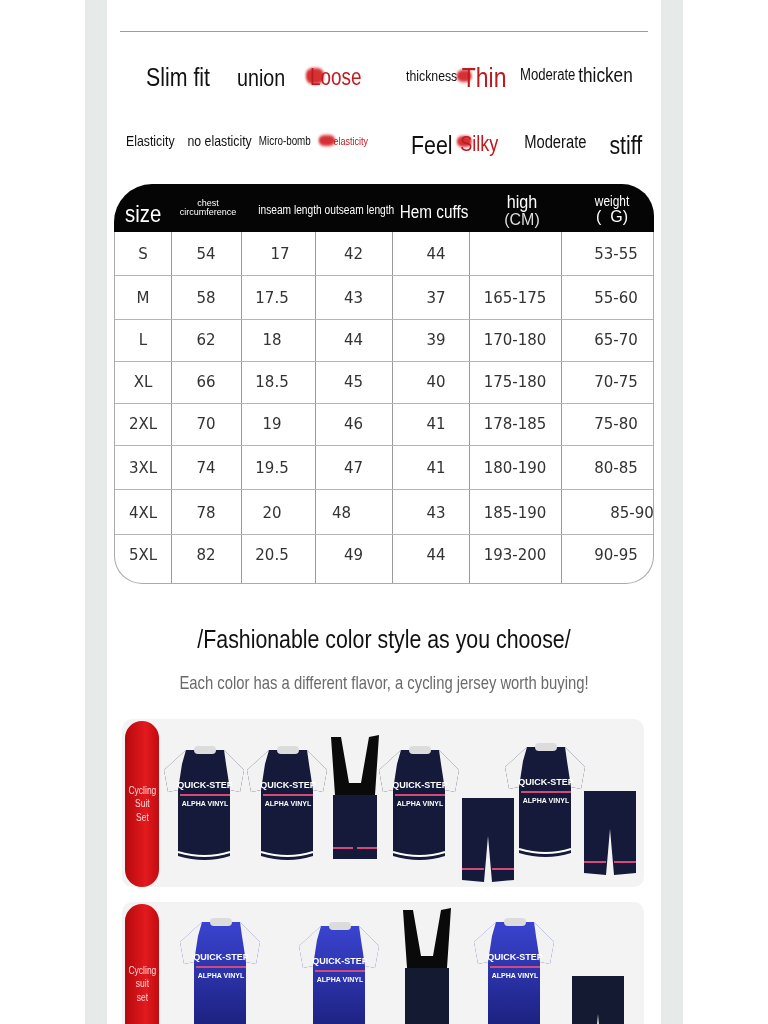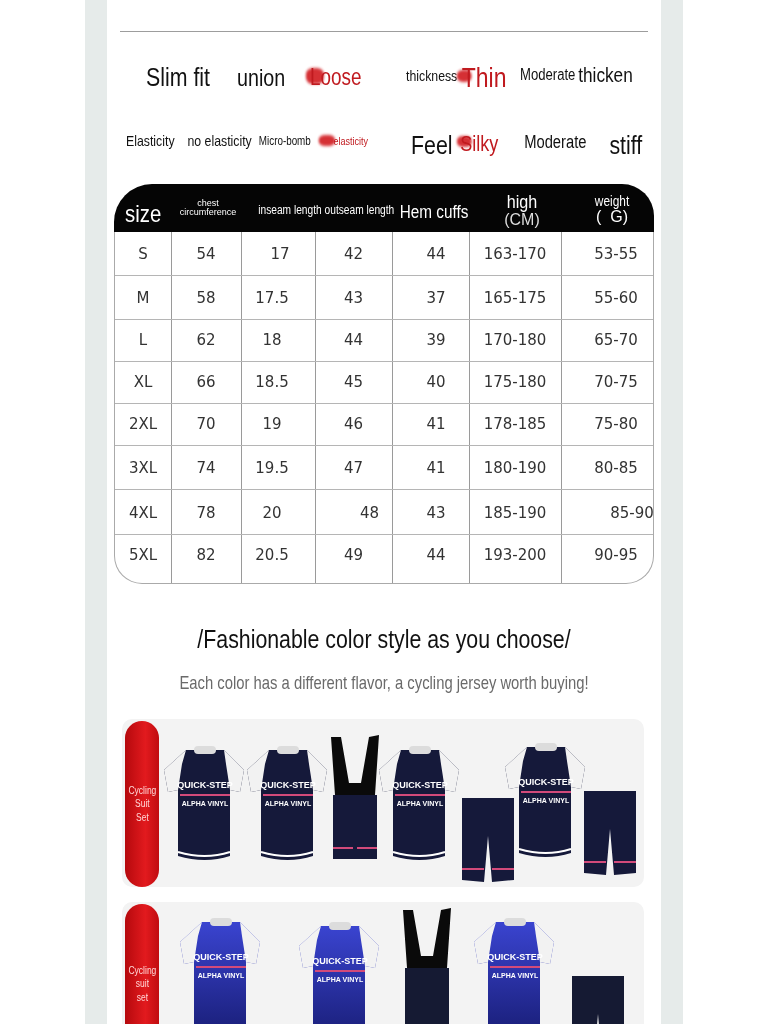--- a/index.html
+++ b/index.html
@@ -106,21 +106,20 @@
       <div class="vline" style="left:277px;"></div>
       <div class="vline" style="left:354px;"></div>
       <div class="vline" style="left:446px;"></div>
 
       <div class="row" style="top:0px;">
         <div class="cell" style="left:0;width:56px;">S</div>
         <div class="cell" style="left:56px;width:70px;">54</div>
         <div class="cell" style="left:126px;width:62px;margin-left:8px;">17</div>
         <div class="cell" style="left:200px;width:77px;">42</div>
         <div class="cell" style="left:277px;width:88px;">44</div>
-        <div class="cell" style="left:354px;width:92px;">163-170</div>
         <div class="cell" style="left:446px;width:110px;">53-55</div>
       </div>
       <div class="row" style="top:44px;">
         <div class="cell" style="left:0;width:56px;">M</div>
         <div class="cell" style="left:56px;width:70px;">58</div>
         <div class="cell" style="left:126px;width:62px;">17.5</div>
         <div class="cell" style="left:200px;width:77px;">43</div>
         <div class="cell" style="left:277px;width:88px;">37</div>
         <div class="cell" style="left:354px;width:92px;">165-175</div>
         <div class="cell" style="left:446px;width:110px;">55-60</div>
@@ -158,21 +157,21 @@
         <div class="cell" style="left:126px;width:62px;">19.5</div>
         <div class="cell" style="left:200px;width:77px;">47</div>
         <div class="cell" style="left:277px;width:88px;">41</div>
         <div class="cell" style="left:354px;width:92px;">180-190</div>
         <div class="cell" style="left:446px;width:110px;">80-85</div>
       </div>
       <div class="row" style="top:259px;">
         <div class="cell" style="left:0;width:56px;">4XL</div>
         <div class="cell" style="left:56px;width:70px;">78</div>
         <div class="cell" style="left:126px;width:62px;">20</div>
-        <div class="cell" style="left:216px;width:77px;">48</div>
+        <div class="cell" style="left:188px;width:77px;">48</div>
         <div class="cell" style="left:277px;width:88px;">43</div>
         <div class="cell" style="left:354px;width:92px;">185-190</div>
         <div class="cell" style="left:446px;width:110px;padding-left:32px;">85-90</div>
       </div>
       <div class="row" style="top:303px; height:49px;">
         <div class="cell" style="left:0;width:56px;height:40px;">5XL</div>
         <div class="cell" style="left:56px;width:70px;height:40px;">82</div>
         <div class="cell" style="left:126px;width:62px;height:40px;">20.5</div>
         <div class="cell" style="left:200px;width:77px;height:40px;">49</div>
         <div class="cell" style="left:277px;width:88px;height:40px;">44</div>

